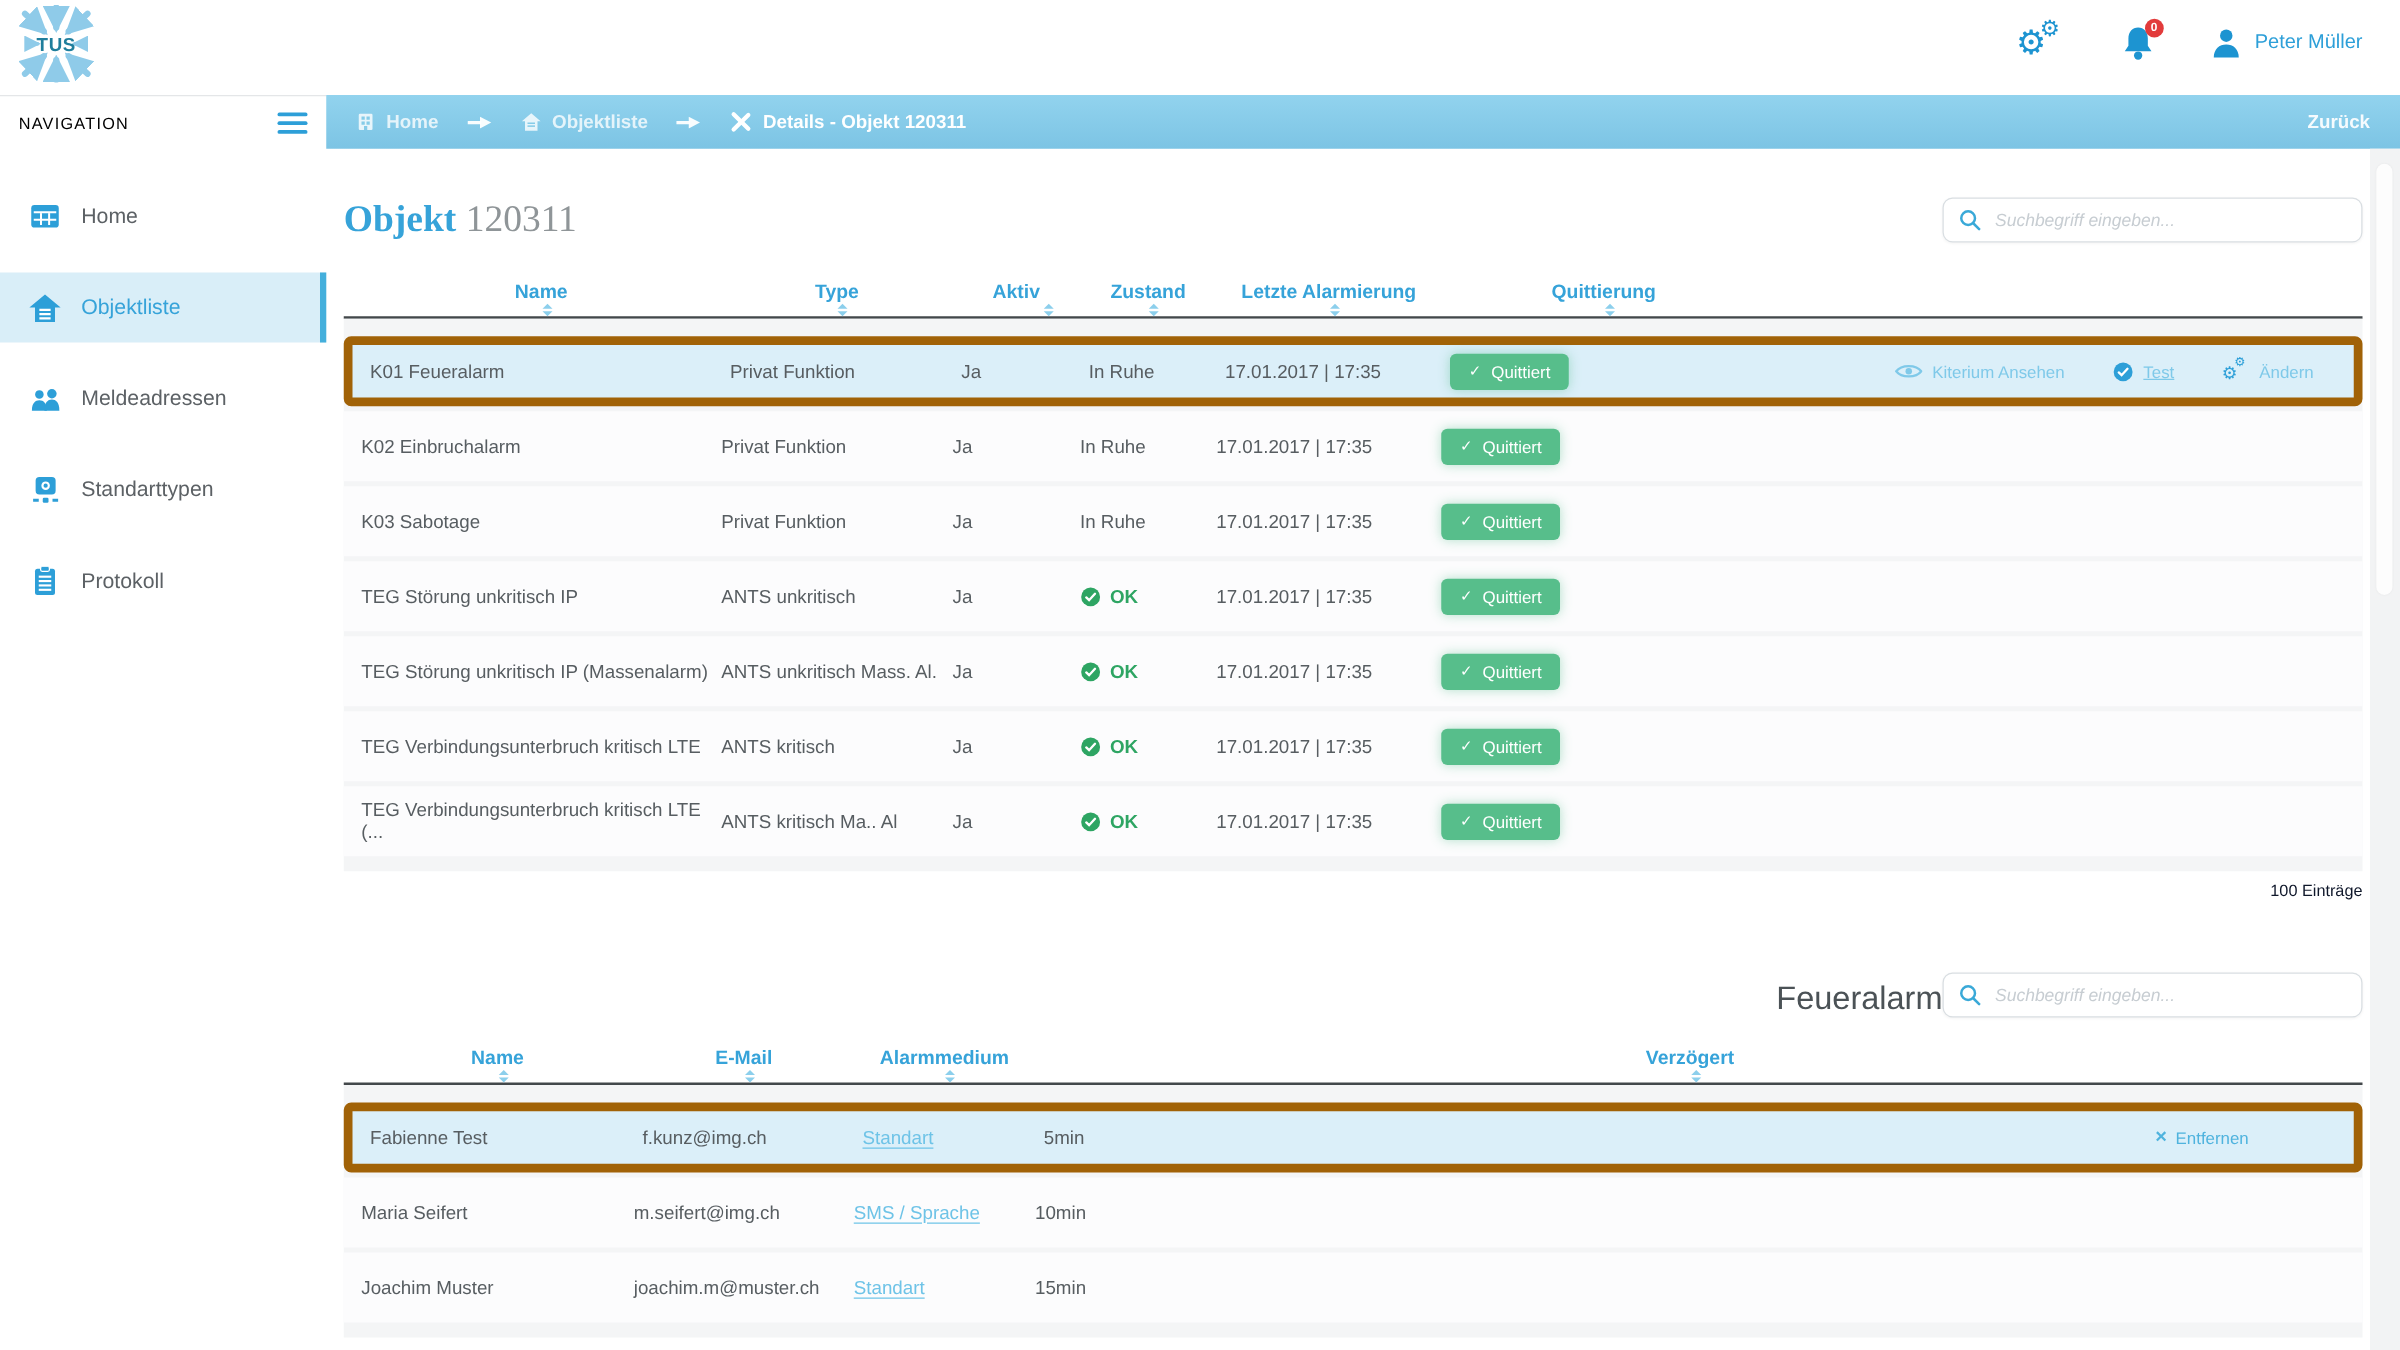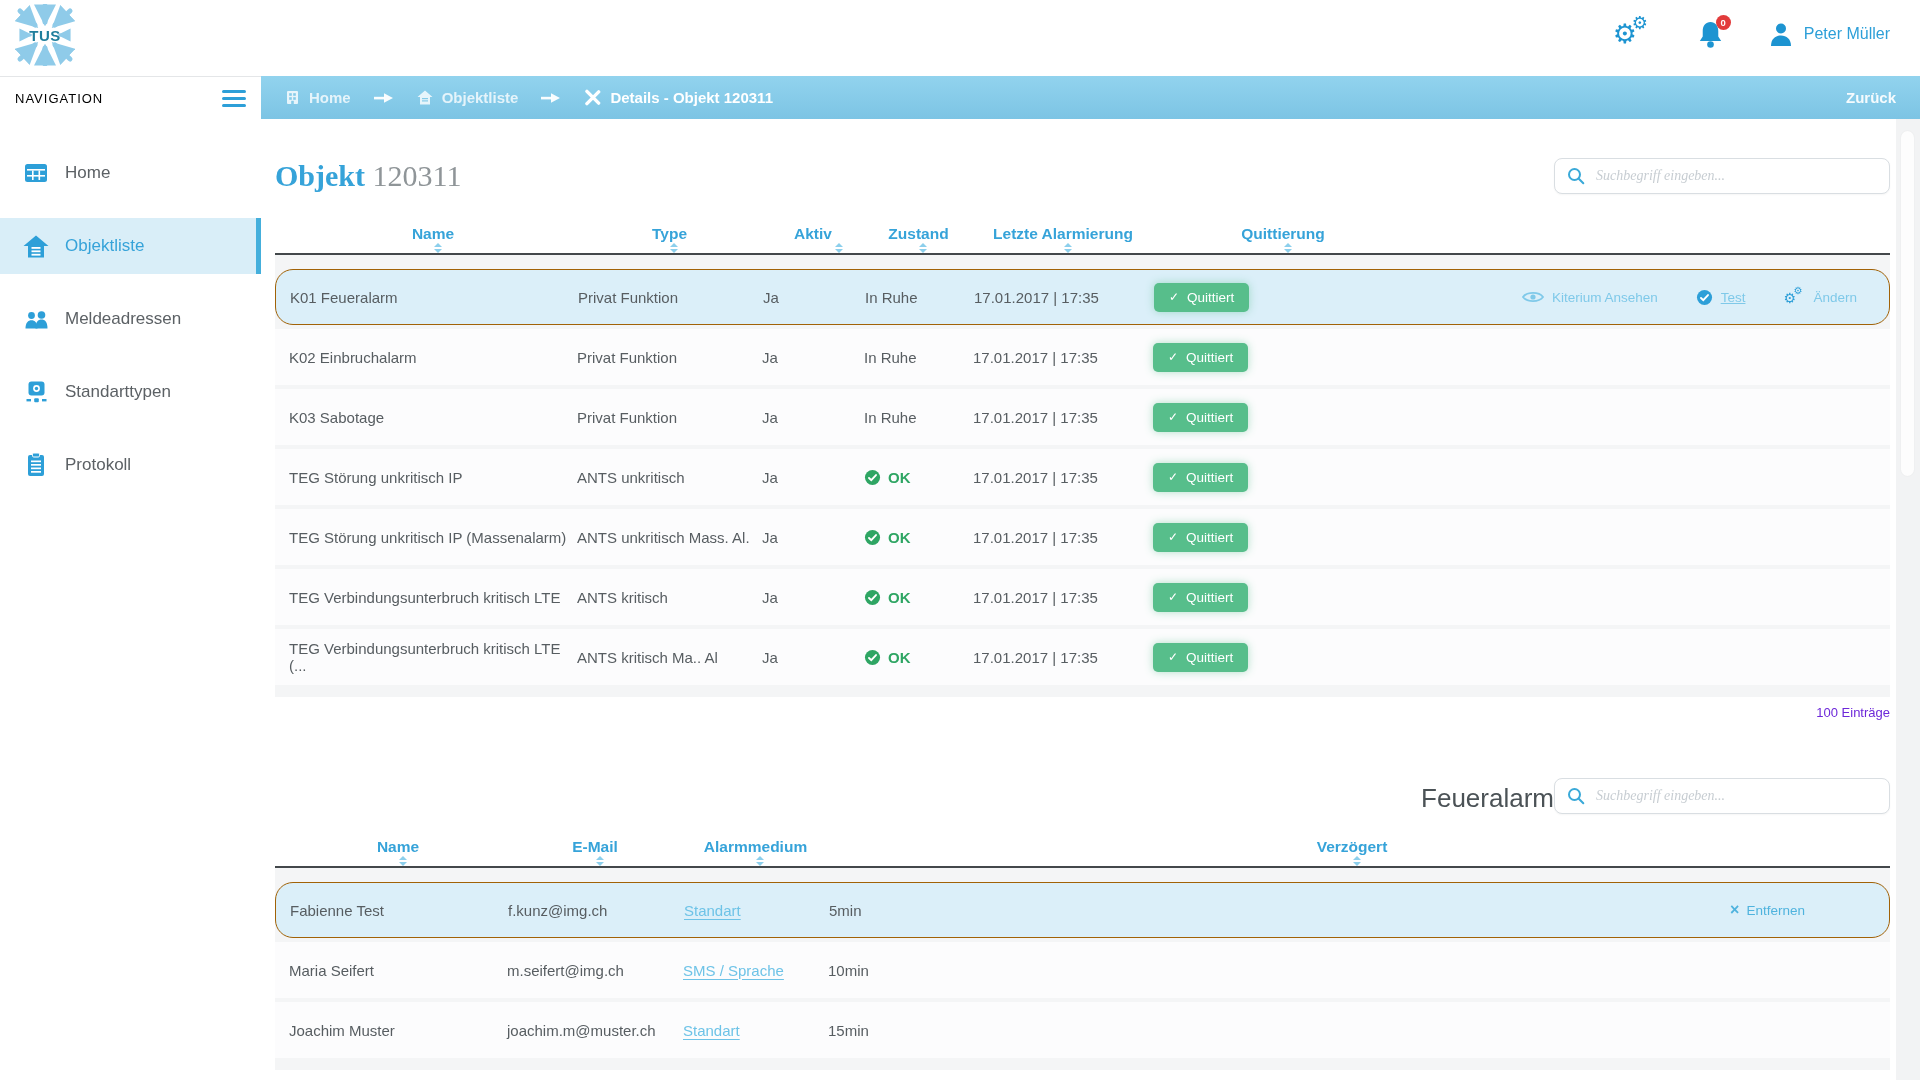--- a/index.html
+++ b/index.html
@@ -62,56 +62,56 @@
   .section-head { display:flex; align-items:center; justify-content:space-between; height:46px; }
   h1 { margin:0; font-size:30px;font-family:Liberation Serif, serif; }
   h1 .t-blue { color:#36A3D9; font-weight:bold; }
   h1 .t-num { color:#8F9598; font-weight:normal; }
   h2 { margin:0; font-size:26px; color:#4B5256; font-weight:normal; }
 
   .search {
     width:336px; height:36px; background:#fff; border:1px solid #D9DEE2; border-radius:8px;
     display:flex; align-items:center; gap:9px; padding:0 12px; box-shadow:0 1px 2px rgba(0,0,0,0.04);
   }
-  .search input { border:none; outline:none; flex:1; font-size:14px; font-style:italic; color:#8a9298; background:transparent; font-family:Liberation Serif, serif; }
+  .search input { border:none; outline:none; flex:1; font-size:14px; font-style:italic; color:#8a9298; background:transparent; font-family:Liberation Sans, sans-serif; }
   .search input::placeholder { color:#C7CDD2; font-style:italic; }
 
   
   .grid1 { display:grid; grid-template-columns:288px 185px 102px 109px 180px 260px 1fr; align-items:center; }
   .thead { margin-top:26px; height:30px; padding:0 14px; border-bottom:2px solid #43484B;
            color:#36A3D9; font-weight:bold; font-size:15.5px; }
   .th { display:flex; align-items:center; cursor:pointer;flex-direction:column; }
   .sort { display:inline-flex; flex-direction:column; gap:2px; margin-left:9px; }
   .sort i { display:block; width:0; height:0; border-left:4px solid transparent; border-right:4px solid transparent; }
   .sort .up { border-bottom:4px solid #8CCFEC; }
   .sort .dn { border-top:4px solid #8CCFEC; }
   .th.spread .sort { margin-left:52px; }
 
   .tbody { background:#F4F5F6; padding:14px 0 8px 0; }
   .row { height:56px; padding:0 14px; background:#FCFCFD; margin-bottom:4px; font-size:15px; color:#575D61; cursor:pointer; }
-  .row.hl { background:#DBEFF9; border:1px solid #a16207; border-radius:18px; }
+  .row.hl { background:#DBEFF9; border:7px solid #a16207; border-radius:6px; }
 
   .ok-cell { display:flex; align-items:center; gap:7px; color:#2EA563; font-weight:bold; }
 
   .btn-quit {
     display:inline-flex; align-items:center; gap:8px; width:fit-content;
     background:#57BE8B; color:#fff; font-size:13.5px; padding:7px 15px; border-radius:5px;
     border:none; cursor:pointer; box-shadow:0 0 9px rgba(87,190,139,0.45);
     font-family:"Liberation Sans", sans-serif;
   }
   .btn-quit .chk { font-size:12px; }
 
   .actions { display:flex; align-items:center; gap:38px; justify-content:flex-end; padding-right:18px; color:#7FC9E9; font-size:13.5px; }
   .action { display:flex; align-items:center; gap:8px; cursor:pointer; white-space:nowrap; }
   .action.u .alabel { text-decoration:underline; }
   .mini-gears { position:relative; width:22px; height:18px; color:#2D9FD8; }
   .mini-gears .g1 { position:absolute; left:0; top:3px; font-size:14px; line-height:1; }
   .mini-gears .g2 { position:absolute; left:10px; top:-2px; font-size:10px; line-height:1; }
 
-  .entries { text-align:right; margin-top:8px; font-size:13px; color:#6d28d9; }
+  .entries { text-align:right; margin-top:8px; font-size:13px; color:#0f172a; }
 
   
   .section2-head { display:flex; align-items:flex-end; justify-content:flex-end; margin-top:48px; height:46px; }
   .grid2 { display:grid; grid-template-columns:218px 176px 145px 160px 1fr; align-items:center; }
   .thead2 { margin-top:24px; height:30px; padding:0 14px; border-bottom:2px solid #43484B;
             color:#36A3D9; font-weight:bold; font-size:15.5px;
             display:grid; grid-template-columns:218px 176px 145px 1fr; align-items:center; }
   .tbody2 { background:#F4F5F6; padding:14px 0 8px 0; }
   .link { color:#6EC3E7; text-decoration:underline; text-underline-offset:3px; cursor:pointer; }
   .remove { justify-self:end; padding-right:70px; display:flex; align-items:center; gap:7px;

